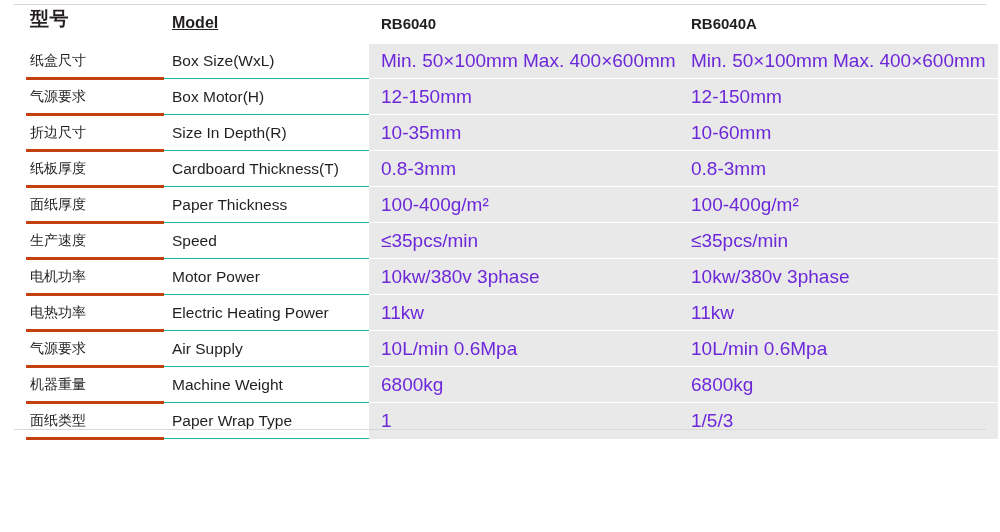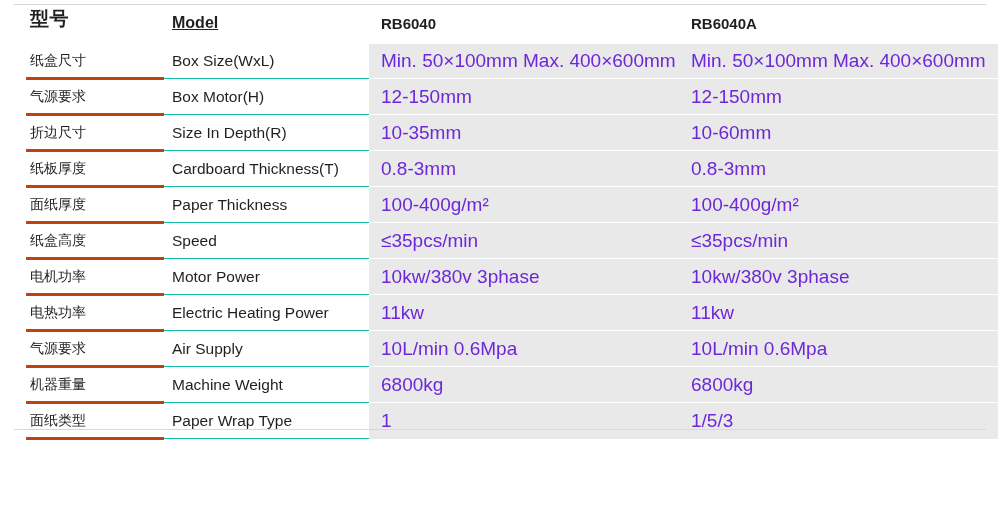--- a/index.html
+++ b/index.html
@@ -148,21 +148,21 @@
         <td class="val">0.8-3mm</td>
         <td class="val">0.8-3mm</td>
       </tr>
       <tr>
         <td class="cn">面纸厚度</td>
         <td class="en">Paper Thickness</td>
         <td class="val">100-400g/m²</td>
         <td class="val">100-400g/m²</td>
       </tr>
       <tr>
-        <td class="cn">纸盒高度</td>
+        <td class="cn">生产速度</td>
         <td class="en">Speed</td>
         <td class="val">≤35pcs/min</td>
         <td class="val">≤35pcs/min</td>
       </tr>
       <tr>
         <td class="cn">电机功率</td>
         <td class="en">Motor Power</td>
         <td class="val">10kw/380v 3phase</td>
         <td class="val">10kw/380v 3phase</td>
       </tr>

